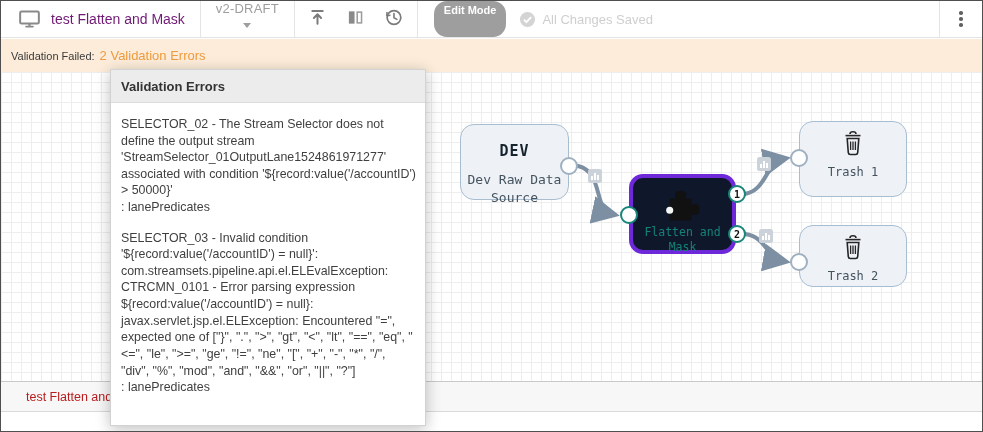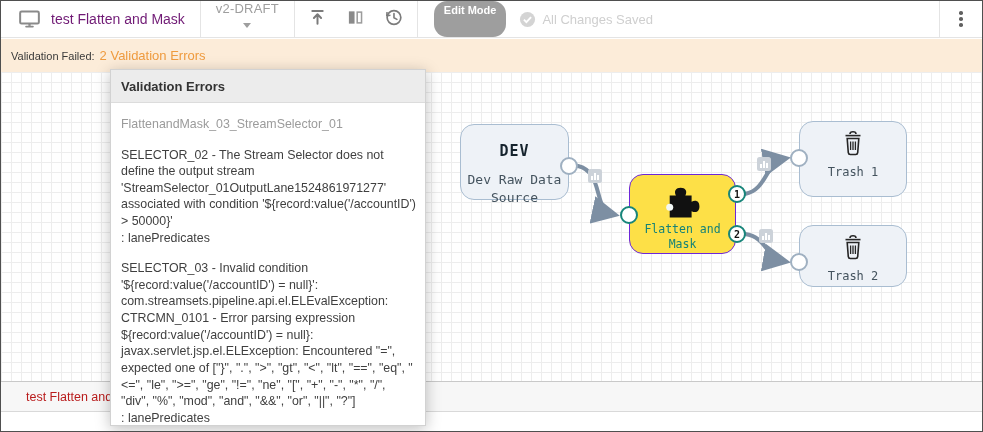--- a/index.html
+++ b/index.html
@@ -34,21 +34,21 @@
   .vb-link{font-size:13px;color:#ef9b3f;margin-left:5px;text-decoration:none;cursor:pointer;}
   
   .canvas{position:absolute;left:0;top:71px;width:100%;height:309px;background:#fff;
     background-image:linear-gradient(to right,#ededed 1px,transparent 1px),
                      linear-gradient(to bottom,#ededed 1px,transparent 1px);
     background-size:10px 10px;}
   .edges{position:absolute;left:0;top:72px;width:983px;height:308px;pointer-events:none;z-index:2;}
   .node{position:absolute;border-radius:14px;z-index:3;cursor:pointer;
     font-family:"DejaVu Sans Mono",monospace;text-align:center;}
   .node-gray{background:#eef2f7;border:1px solid #a9bdd1;}
-  .node-teal{background:#fde047;border:1px solid #6d28d9;}
+  .node-teal{background:#0f172a;border:4px solid #6d28d9;}
   .dev-title{font-size:15px;font-weight:700;letter-spacing:1px;color:#16242e;margin-top:17px;}
   .dev-sub{font-size:13px;line-height:1.35;color:#44535e;margin-top:11px;padding:0 2px;}
   .flatten-label{font-size:11.5px;line-height:1.3;color:#148278;margin-top:3px;padding:0 6px;}
   .trash-label{font-size:12px;color:#44535e;margin-top:8px;}
   .node-icon{display:flex;justify-content:center;margin-top:8px;}
   .port{position:absolute;width:18px;height:18px;border-radius:50%;background:#fff;z-index:4;
     display:flex;align-items:center;justify-content:center;cursor:pointer;}
   .port-gray{border:2px solid #9fb0c1;}
   .port-teal{border:2px solid #17857a;}
   .port-num{font-family:"DejaVu Sans Mono",monospace;font-size:10px;font-weight:700;color:#111;}
@@ -226,21 +226,20 @@
   </div>
 
   <div class="bottom-bar">
     <span>test Flatten and</span>
   </div>
   <div class="bottom-strip"></div>
 
   <div class="popup">
     <div class="popup-header">Validation Errors</div>
     <div class="popup-body">
-      <div class="stage-name">FlattenandMask_03_StreamSelector_01</div>
       <div class="error-text">SELECTOR_02 - The Stream Selector does not define the output stream 'StreamSelector_01OutputLane1524861971277' associated with condition '${record:value('/accountID') &gt; 50000}'
 : lanePredicates</div>
       <div class="error-text">SELECTOR_03 - Invalid condition '${record:value('/accountID') = null}': com.streamsets.pipeline.api.el.ELEvalException: CTRCMN_0101 - Error parsing expression ${record:value('/accountID') = null}: javax.servlet.jsp.el.ELException: Encountered "=", expected one of ["}", ".", "&gt;", "gt", "&lt;", "lt", "==", "eq", "&lt;=", "le", "&gt;=", "ge", "!=", "ne", "[", "+", "-", "*", "/", "div", "%", "mod", "and", "&amp;&amp;", "or", "||", "?"]
 : lanePredicates</div>
     </div>
   </div>
 
 </div>
 
 </body></html>

